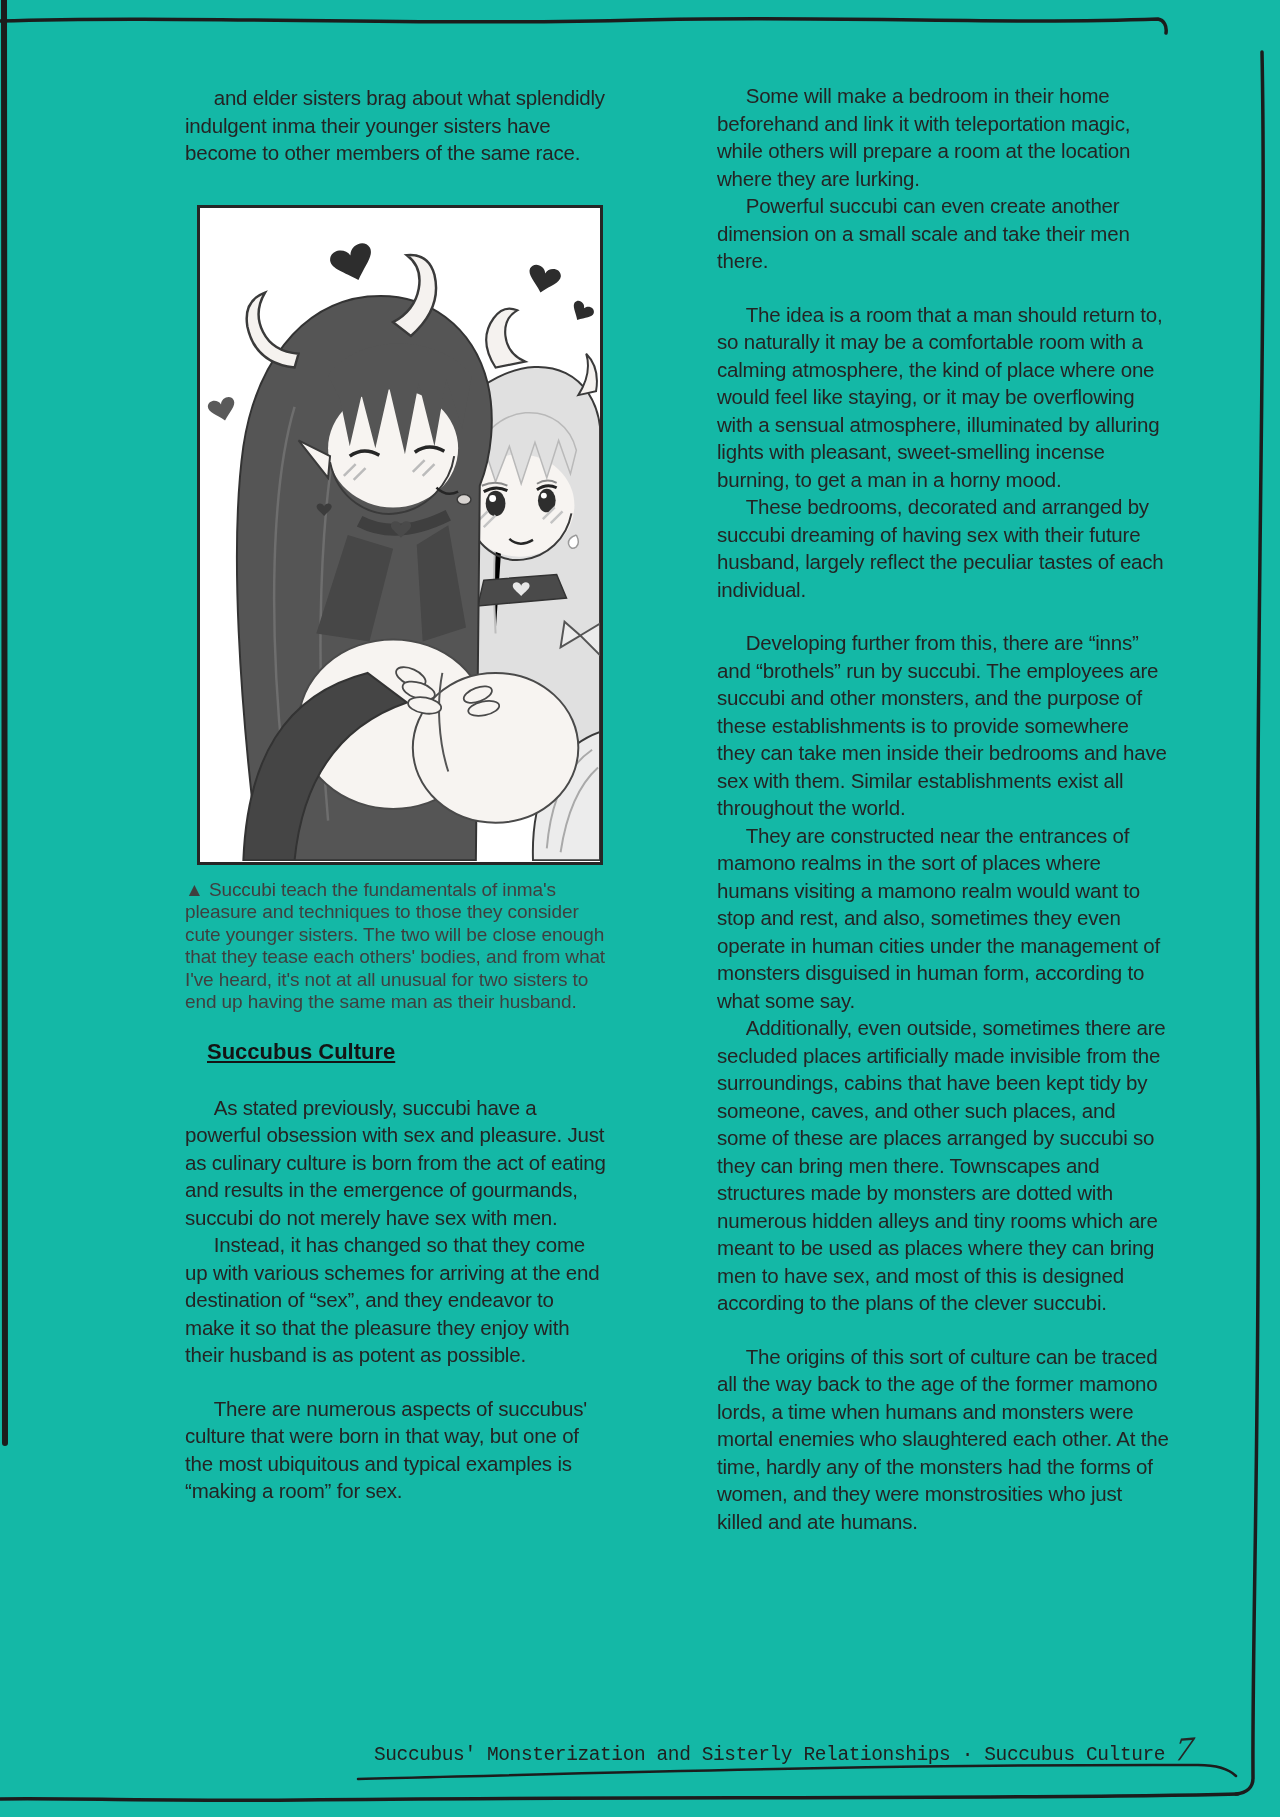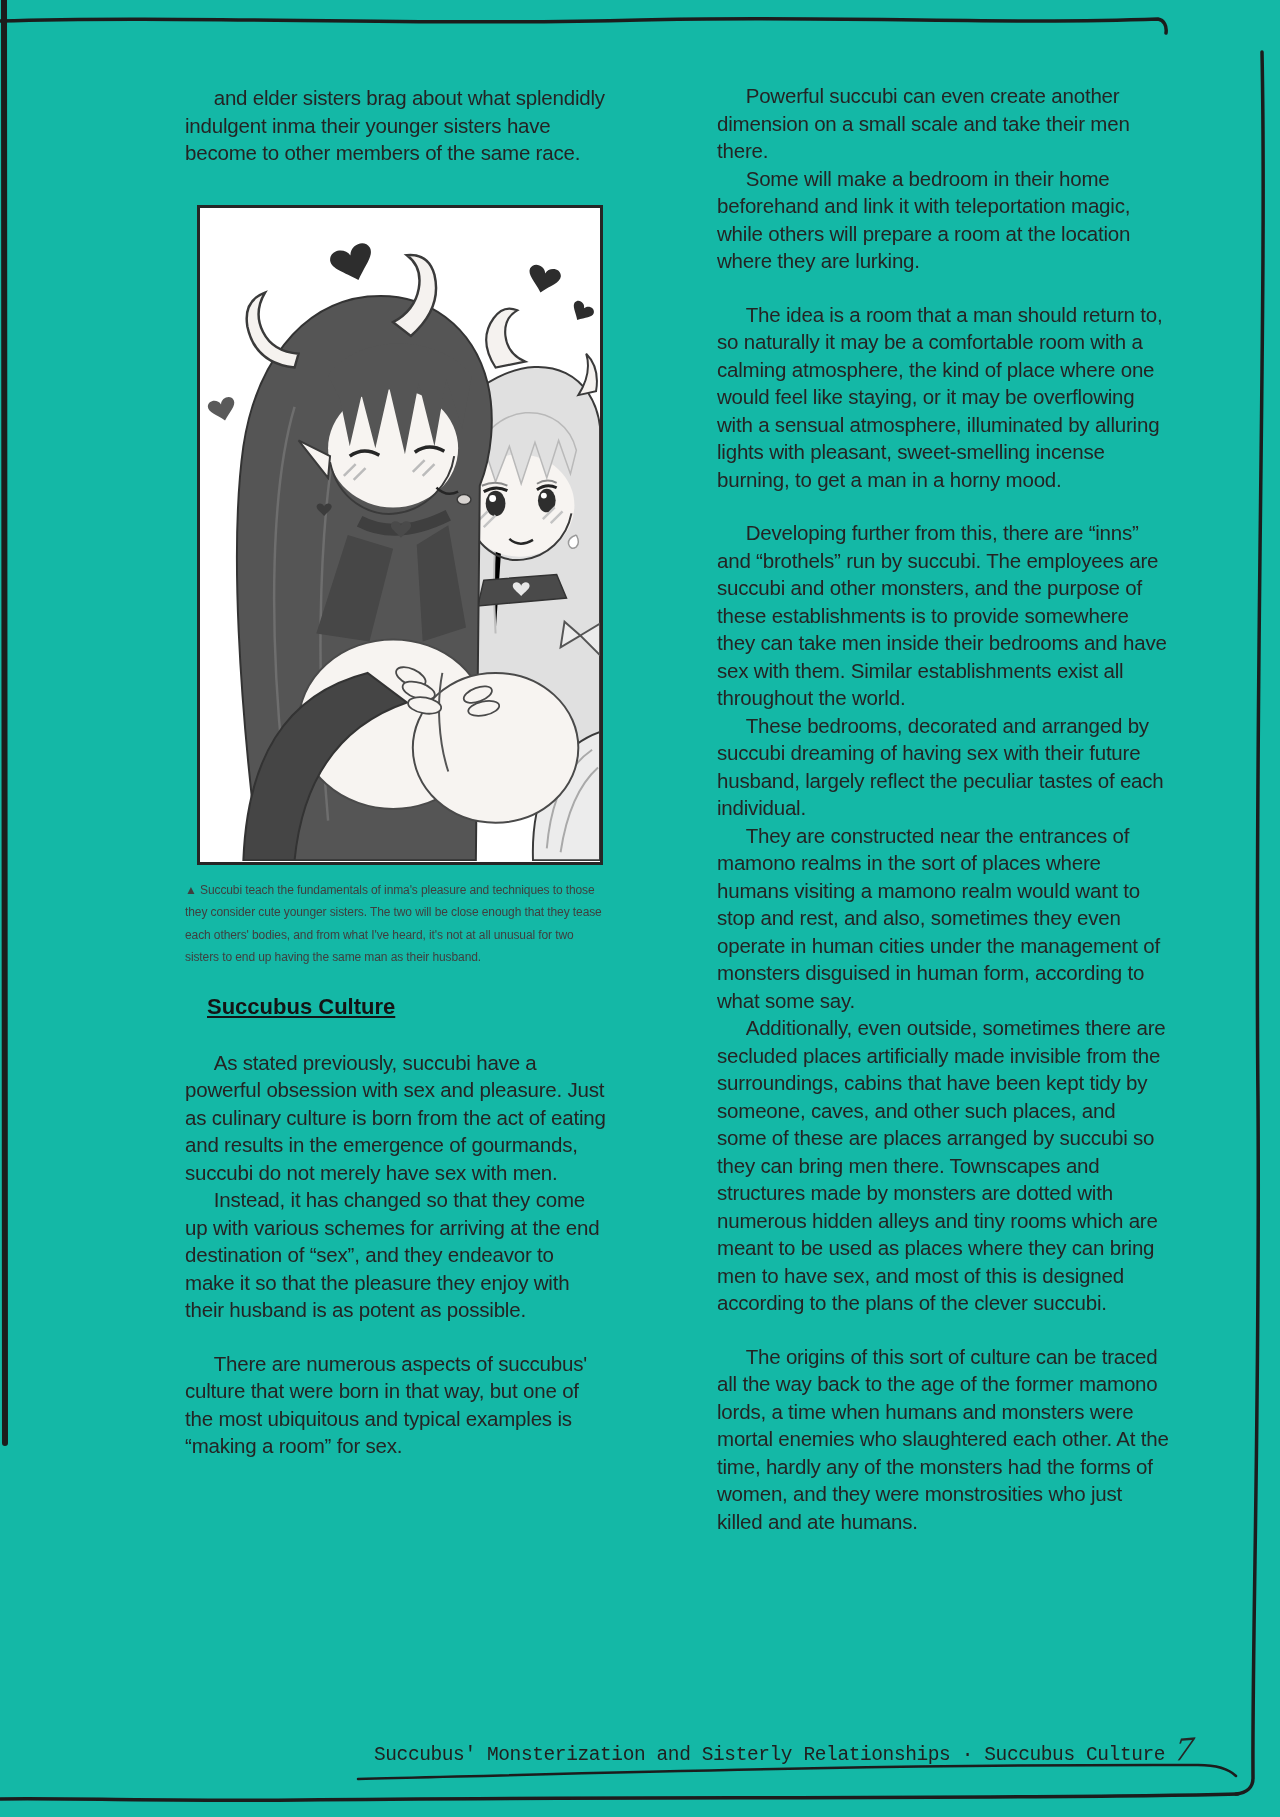--- a/index.html
+++ b/index.html
@@ -22,21 +22,21 @@
 
   figure.artframe {
     margin:38px 0 0 12px; padding:0;
     width:406px; height:660px; box-sizing:border-box;
     border:3px solid #262626; background:#ffffff;
   }
   figure.artframe svg { display:block; width:100%; height:100%; }
 
   .caption {
     margin-top:14px;
-    font-size:12px; line-height:22.5px; letter-spacing:-0.1px;
+    font-size:19px; line-height:22.5px; letter-spacing:-0.1px;
     color:#3f3f3f;
   }
   .heading {
     margin:24px 0 0 22px;
     font-size:22px; line-height:28px; font-weight:bold; color:#141414;
     letter-spacing:0;
     text-decoration:underline;
   }
 
   .footer {
@@ -148,25 +148,25 @@
     <p class="caption">▲ Succubi teach the fundamentals of inma's pleasure and techniques to those they consider cute younger sisters. The two will be close enough that they tease each others' bodies, and from what I've heard, it's not at all unusual for two sisters to end up having the same man as their husband.</p>
 
     <h2 class="heading">Succubus Culture</h2>
 
     <p class="para first">As stated previously, succubi have a powerful obsession with sex and pleasure. Just as culinary culture is born from the act of eating and results in the emergence of gourmands, succubi do not merely have sex with men.</p>
     <p class="para">Instead, it has changed so that they come up with various schemes for arriving at the end destination of “sex”, and they endeavor to make it so that the pleasure they enjoy with their husband is as potent as possible.</p>
     <p class="para gap">There are numerous aspects of succubus' culture that were born in that way, but one of the most ubiquitous and typical examples is “making a room” for sex.</p>
   </div>
 
   <div class="col col-right">
+    <p class="para">Some will make a bedroom in their home beforehand and link it with teleportation magic, while others will prepare a room at the location where they are lurking.</p>
     <p class="para">Powerful succubi can even create another dimension on a small scale and take their men there.</p>
-    <p class="para">Some will make a bedroom in their home beforehand and link it with teleportation magic, while others will prepare a room at the location where they are lurking.</p>
     <p class="para gap">The idea is a room that a man should return to, so naturally it may be a comfortable room with a calming atmosphere, the kind of place where one would feel like staying, or it may be overflowing with a sensual atmosphere, illuminated by alluring lights with pleasant, sweet-smelling incense burning, to get a man in a horny mood.</p>
+    <p class="para">These bedrooms, decorated and arranged by succubi dreaming of having sex with their future husband, largely reflect the peculiar tastes of each individual.</p>
     <p class="para gap">Developing further from this, there are “inns” and “brothels” run by succubi. The employees are succubi and other monsters, and the purpose of these establishments is to provide somewhere they can take men inside their bedrooms and have sex with them. Similar establishments exist all throughout the world.</p>
-    <p class="para">These bedrooms, decorated and arranged by succubi dreaming of having sex with their future husband, largely reflect the peculiar tastes of each individual.</p>
     <p class="para">They are constructed near the entrances of mamono realms in the sort of places where humans visiting a mamono realm would want to stop and rest, and also, sometimes they even operate in human cities under the management of monsters disguised in human form, according to what some say.</p>
     <p class="para">Additionally, even outside, sometimes there are secluded places artificially made invisible from the surroundings, cabins that have been kept tidy by someone, caves, and other such places, and some of these are places arranged by succubi so they can bring men there. Townscapes and structures made by monsters are dotted with numerous hidden alleys and tiny rooms which are meant to be used as places where they can bring men to have sex, and most of this is designed according to the plans of the clever succubi.</p>
     <p class="para gap">The origins of this sort of culture can be traced all the way back to the age of the former mamono lords, a time when humans and monsters were mortal enemies who slaughtered each other. At the time, hardly any of the monsters had the forms of women, and they were monstrosities who just killed and ate humans.</p>
   </div>
 
   <div class="footer">
     <span>Succubus' Monsterization and Sisterly Relationships · Succubus Culture</span><span class="page-number">7</span>
   </div>
 
 </div>

